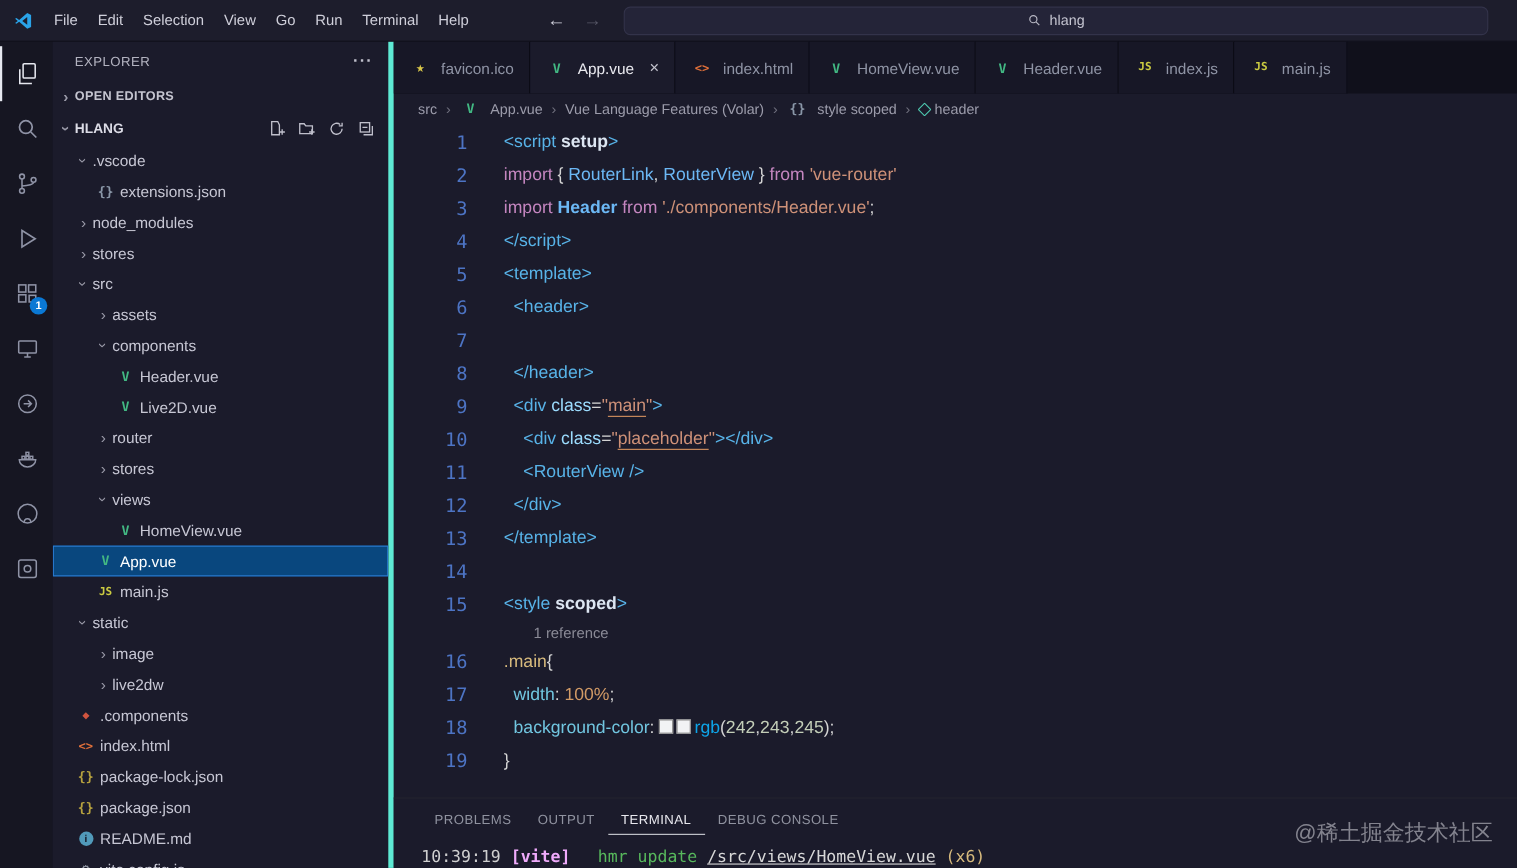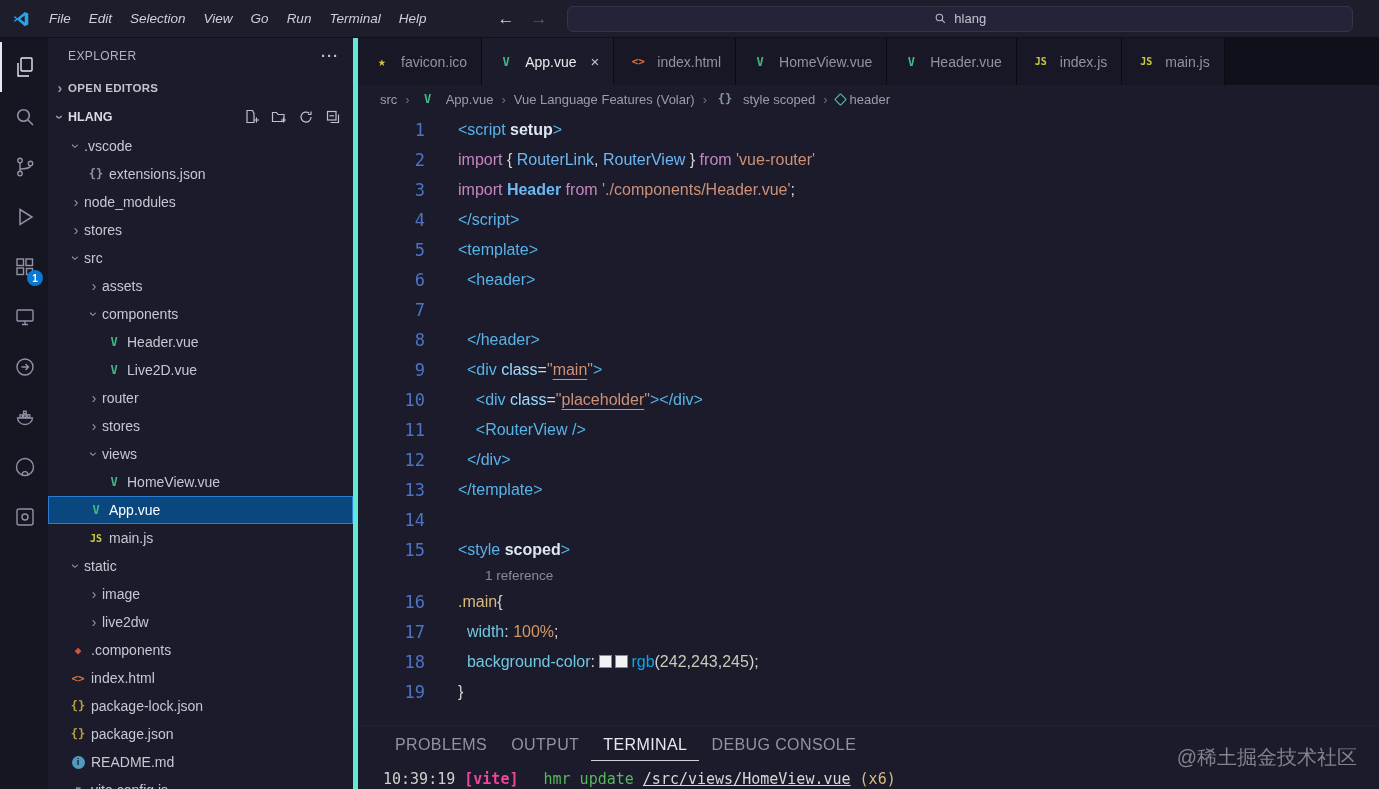--- a/index.html
+++ b/index.html
@@ -2,21 +2,21 @@
 <html><head>
 <meta charset="utf-8">
 <style>
   * { box-sizing: border-box; margin: 0; padding: 0; }
   html,body { width:1379px; height:789px; overflow:hidden; }
   body { background:#1b1b2b; font-family:"Liberation Sans", sans-serif; color:#cccccc; }
 
   
   .titlebar { height:38px; background:#1d1d2c; display:flex; align-items:center; font-size:13.5px; color:#cfcfda; border-bottom:1px solid #101019; }
   .logo { margin:0 10px 0 12px; display:flex; }
-  .menus { display:flex;font-style:italic; }
+  .menus { display:flex; }
   .menu-item { padding:0 9px; height:26px; line-height:26px; border-radius:5px; cursor:default; white-space:nowrap; }
   .nav-arrows { display:flex; gap:16px; margin-left:62px; font-size:17px; }
   .back { color:#cfcfda; } .fwd { color:#565666; }
   .cmd-center { flex:1; margin:0 26px 0 20px; height:26px; background:#242438; border:1px solid #33334a; border-radius:6px; display:flex; align-items:center; justify-content:center; gap:7px; color:#c4c4d0; font-size:13px; }
 
   
   .main-row { display:flex; height:751px; }
 
   
   .activitybar { width:48px; background:#161622; display:flex; flex-direction:column; align-items:center; padding-top:4px; flex:none; }
@@ -78,25 +78,25 @@
   .tk-sel { color:#d7ba7d; }
   .tk-prop { color:#71c6e0; }
   .tk-num { color:#d19a66; }
   .tk-numg { color:#c3ceb8; }
   .tk-fn { color:#0ea5e9; }
   .tk-swatch { display:inline-block; width:13px; height:13px; background:#f2f3f5; border:1px solid #8a8a8a; margin:0 3px -1px 0; }
 
   
   .panel { height:64px; border-top:1px solid #24242f; position:relative; background:#1b1b2b; padding-left:25px; flex:none; overflow:hidden; }
   .panel-tabs { display:flex; height:36px; align-items:center; margin-top:2px; }
-  .panel-tab { padding:4px 12px 6px; font-size:16px; letter-spacing:.4px; color:#9093a0; white-space:nowrap;text-align:right; }
+  .panel-tab { padding:4px 12px 6px; font-size:12px; letter-spacing:.4px; color:#9093a0; white-space:nowrap;text-align:right; }
   .panel-tab.active { color:#e8e8ee; border-bottom:1px solid #d0d2d8; }
   .term { font-family:"DejaVu Sans Mono",monospace; font-size:15px; margin-top:6px; white-space:pre; }
   .tm-time { color:#cfcfcf; }
-  .tm-vite { color:#ec4899; font-weight:bold;margin-top:12px; }
+  .tm-vite { color:#f0abfc; font-weight:bold;margin-top:12px; }
   .tm-hmr { color:#57b85c;margin-left:16px; }
   .tm-path { color:#d8d8d8; text-decoration:underline; }
   .tm-count { color:#d7ba7d; }
   .watermark { position:absolute; right:22px; top:18px; color:#83838e; font-size:20px; }
 </style>
 </head>
 <body>
 
 <div class="titlebar">
   <span class="logo">

